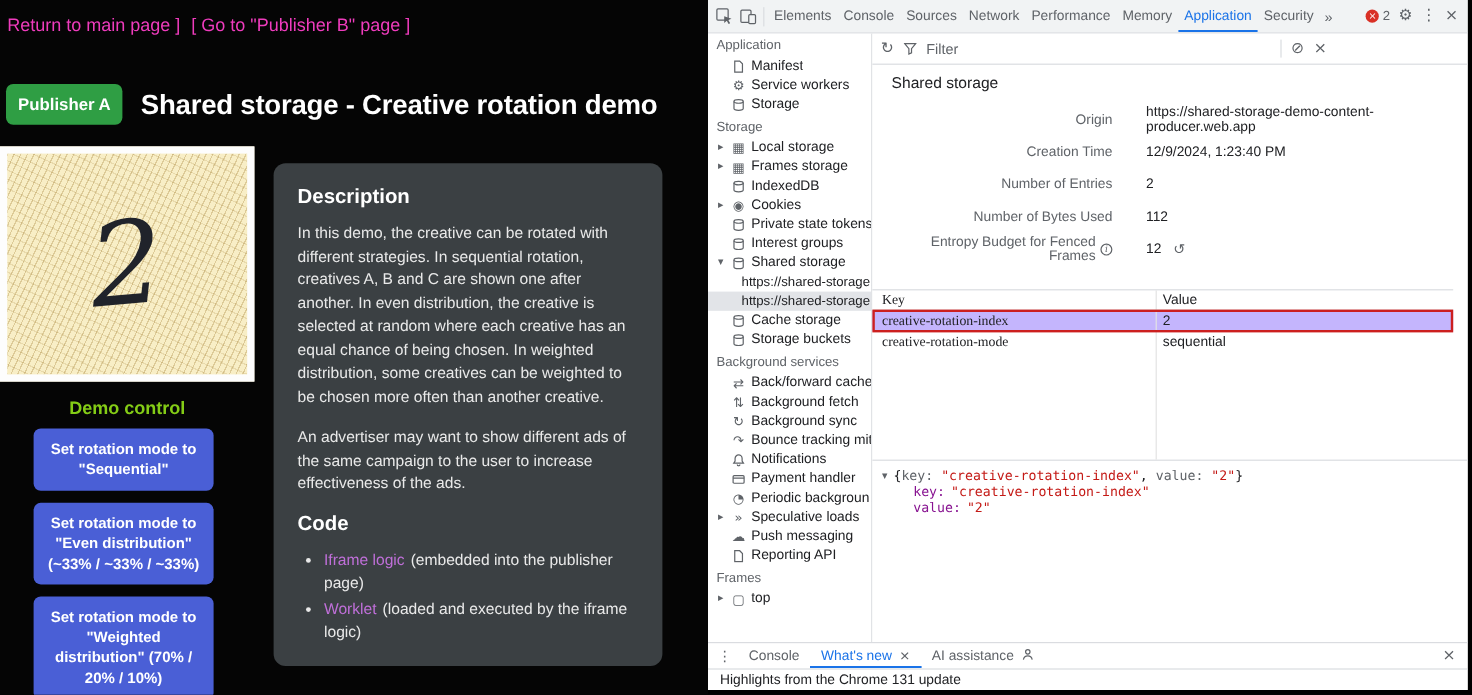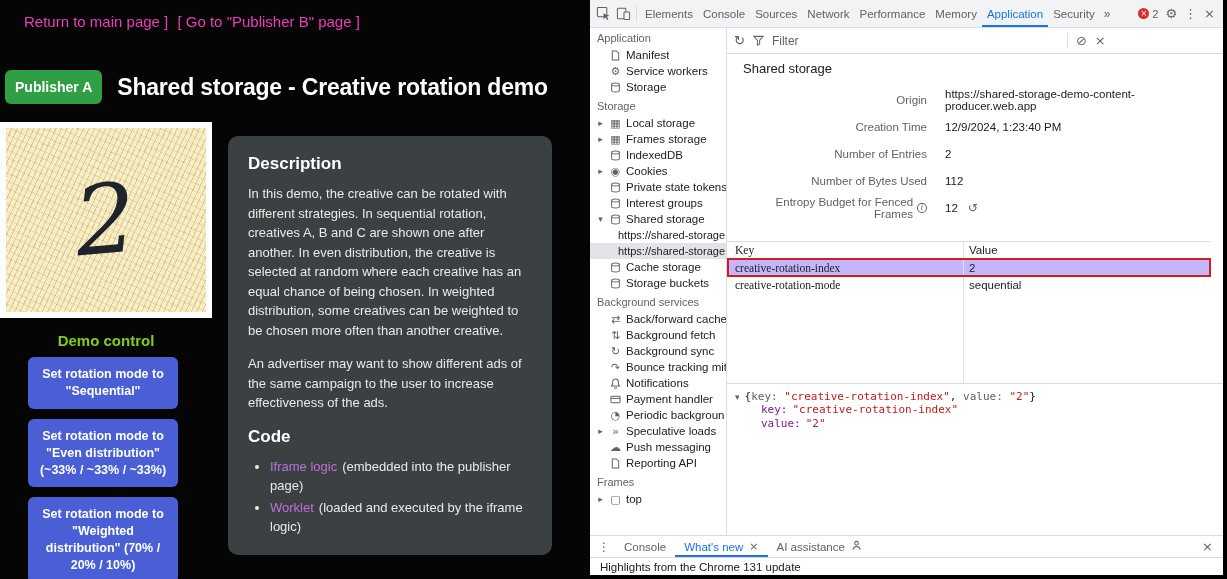--- a/index.html
+++ b/index.html
@@ -2,21 +2,21 @@
 <html style="--accent_blue: #1a73e8; --nav_pink: #ef3cbd; --badge_green: #2f9e44; --button_blue: #4a5fd6; --code_link: #bf6fd8; --error_red: #d93025; --annotation_red: #cc1f1f; --string_red: #c41a16; --prop_purple: #881391;"><head>
 <meta charset="utf-8">
 <style>
   * { box-sizing: border-box; }
   html,body { margin:0; padding:0; background:#000; }
   body { width:1227px; height:579px; overflow:hidden; font-family:"Liberation Sans", sans-serif; }
   .screen { position:relative; width:1227px; height:579px; background:#000; }
 
   
   .page { position:absolute; left:0; top:0; width:590px; height:579px; background:#050505; }
-  .nav { position:absolute; left:24px; top:13px; font-size:15px; white-space:nowrap; }
+  .nav { position:absolute; left:6px; top:13px; font-size:15px; white-space:nowrap; }
   .nav a { color:var(--nav_pink,#ef3cbd); text-decoration:none; margin-right:5px; cursor:pointer; }
   .header-row { position:absolute; left:5px; top:70px; width:582px; display:flex; align-items:center; gap:15px; }
   .badge { background:var(--badge_green,#2f9e44); color:#fff; font-weight:bold; font-size:14px; padding:9px 10px; border-radius:6px; white-space:nowrap; }
   .page-title { font-size:23px; color:#fff; font-weight:bold; margin:0; letter-spacing:-0.2px; }
   .creative { position:absolute; left:0; top:122px; width:212px; height:196px; border:6px solid #fdfdfd;
     background-color:#f8eec6;
     background-image:
       repeating-linear-gradient(115deg, rgba(150,110,30,.28) 0 1px, transparent 1px 5px),
       repeating-linear-gradient(25deg, rgba(150,110,30,.16) 0 1px, transparent 1px 7px);
     display:flex; align-items:center; justify-content:center; }
@@ -72,21 +72,21 @@
   .filter-box input { border:none; outline:none; background:transparent; font-family:inherit; font-size:12px; color:#202124; width:260px; }
   .filter-box input::placeholder { color:#5f6368; }
   .tb-divider { width:1px; height:15px; background:#dadce0; }
   .tb-ico { color:#5f6368; font-size:13px; cursor:pointer; font-family:"DejaVu Sans",sans-serif; }
 
   .dt-content { flex:1 1 auto; display:flex; flex-direction:column; min-height:0; }
   .sec-title { padding:7px 16px 6px; font-size:13px; font-weight:500; color:#202124; }
   .meta { margin-top:4px; }
   .meta-row { display:flex; align-items:center; height:27px; font-size:11.5px; }
   .meta-label { flex:0 0 200px; padding-left:8px; text-align:right; color:#5f6368; display:flex; justify-content:flex-end; align-items:center; gap:4px; }
-  .meta-value { margin-left:18px; color:#202124; display:flex; align-items:center; }
+  .meta-value { margin-left:28px; color:#202124; display:flex; align-items:center; }
   .info-ico { display:inline-block; width:10px; height:10px; border:1px solid #5f6368; border-radius:50%; color:#5f6368;
     font-family:"DejaVu Serif",serif; font-style:italic; font-size:7.5px; line-height:8px; text-align:center; }
   .reset-ico { margin-left:10px; color:#5f6368; font-size:12px; cursor:pointer; font-family:"DejaVu Sans",sans-serif; }
 
   .grid { flex:1 1 auto; margin:20px 12px 0 0; border-top:1px solid #dadce0; position:relative; font-size:11.5px; }
   .grid::after { content:""; position:absolute; left:236px; top:0; bottom:0; width:1px; background:#e3e3e3; }
   .grid-head { display:flex; height:17px; align-items:center; border-bottom:1px solid #dadce0; color:#202124; }
   .gc-key { flex:0 0 236px; padding-left:8px;font-family:Liberation Serif, serif; }
   .gc-val { flex:1 1 auto; padding-left:6px; }
   .grid-row { display:flex; height:17px; align-items:center; position:relative; cursor:pointer; }

